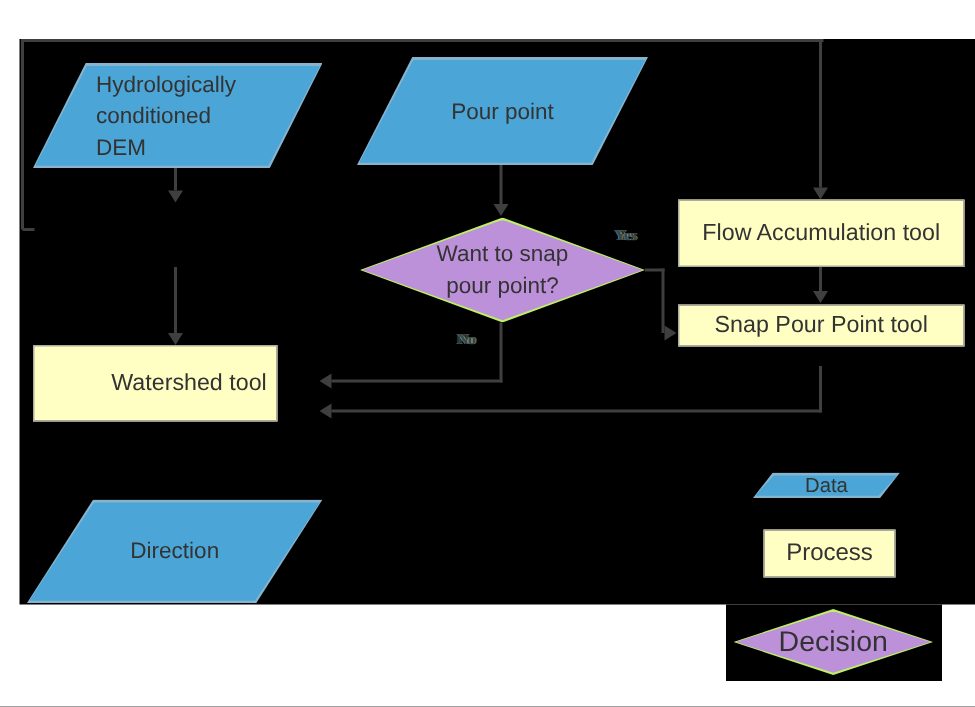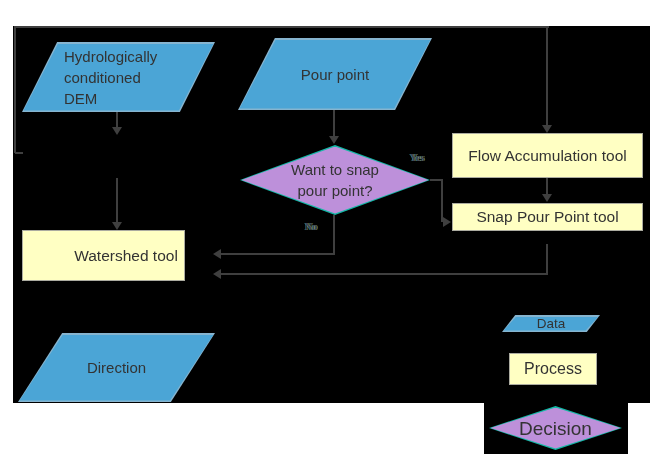--- a/index.html
+++ b/index.html
@@ -20,21 +20,21 @@
   
   .shape{position:absolute;}
   .shape .sfill{position:absolute;inset:1.5px;}
   .shape, .shape .sfill{clip-path:var(--clip);}
   .slabel{
     position:absolute;inset:0;display:flex;align-items:center;justify-content:center;
     text-align:center;color:#333333;font-size:15px;line-height:21px;
   }
   .para-border{background:#86b4cf;}
   .para-fill{background:#4ba5d6;}
-  .diamond-border{background:#14b8a6;}
+  .diamond-border{background:#bef264;}
   .diamond-fill{background:#bd90da;}
   .rect{
     background:#ffffc3;border:1px solid #ababa0;box-sizing:border-box;
     display:flex;align-items:center;justify-content:center;text-align:center;
     color:#333333;font-size:15.5px;
   }
   .clip-dem{--clip:polygon(18.2% 0,100% 0,81.8% 100%,0 100%);}
   .clip-pp{--clip:polygon(19% 0,100% 0,81% 100%,0 100%);}
   .clip-ws{--clip:polygon(22.4% 0,100% 0,77.6% 100%,0 100%);}
   .clip-ldata{--clip:polygon(13.5% 0,100% 0,86.5% 100%,0 100%);}

